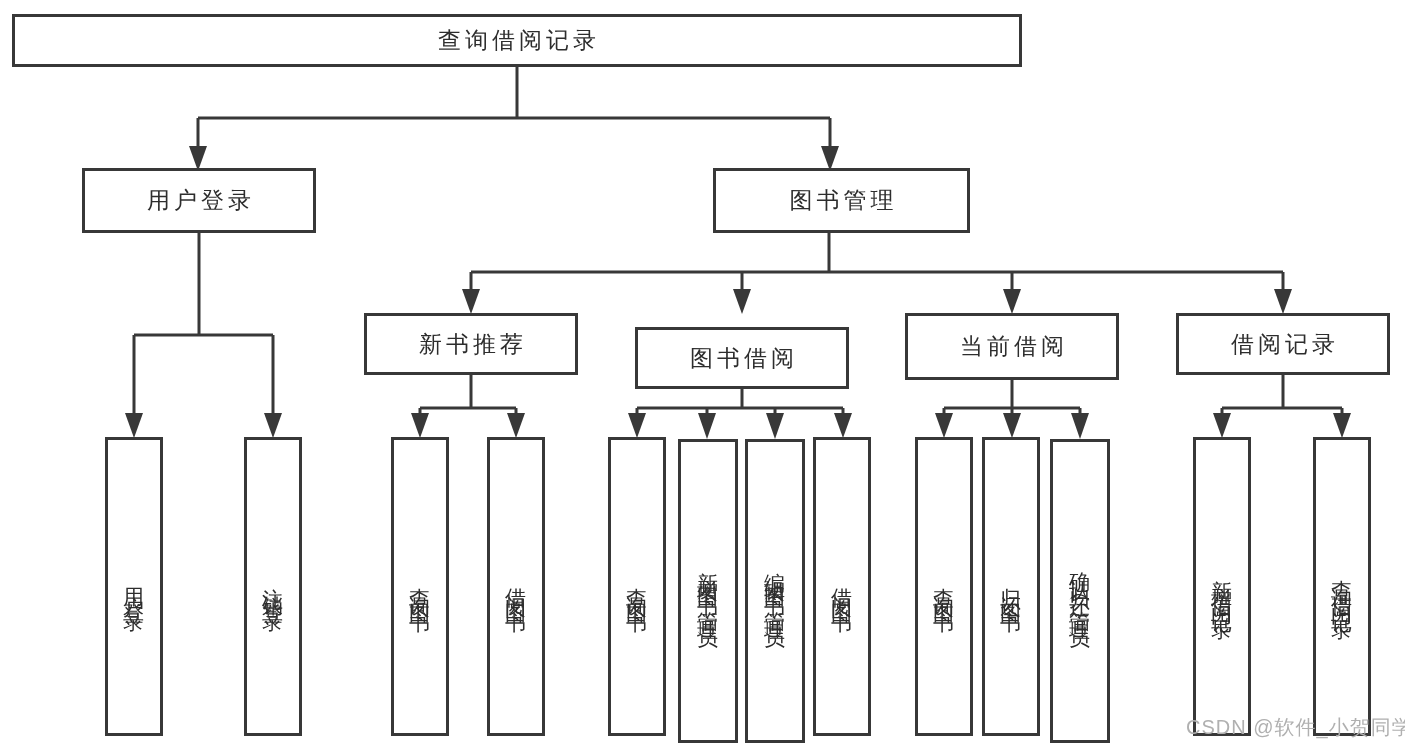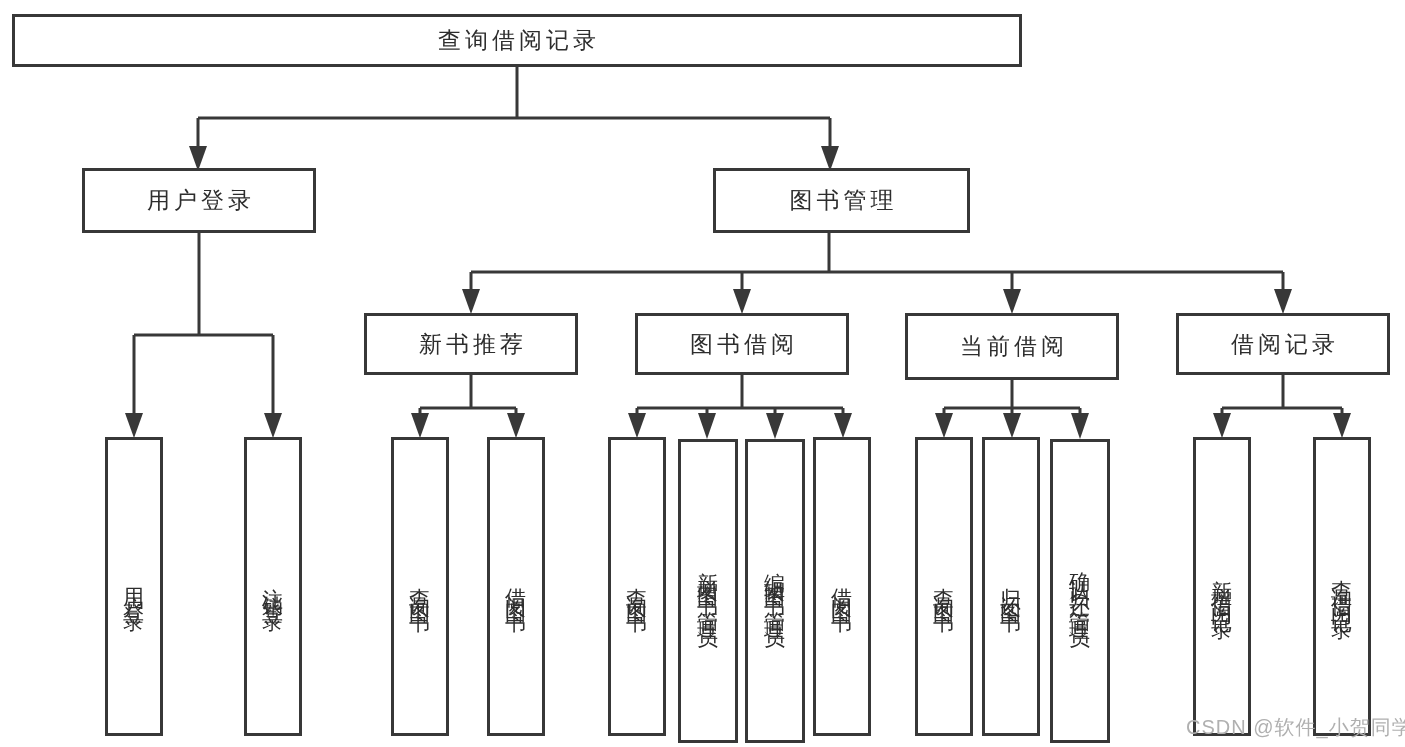--- a/index.html
+++ b/index.html
@@ -89,21 +89,21 @@
   <div class="node hnode" style="left:82px; top:168px; width:234px; height:65px;">
     <span class="lbl">用户登录</span>
   </div>
   <div class="node hnode" style="left:713px; top:168px; width:257px; height:65px;">
     <span class="lbl">图书管理</span>
   </div>
 
   <div class="node hnode" style="left:364px; top:313px; width:214px; height:62px;">
     <span class="lbl">新书推荐</span>
   </div>
-  <div class="node hnode" style="left:635px; top:313px; width:214px; height:62px;">
+  <div class="node hnode" style="left:635px; top:327px; width:214px; height:62px;">
     <span class="lbl">图书借阅</span>
   </div>
   <div class="node hnode" style="left:905px; top:313px; width:214px; height:67px;">
     <span class="lbl">当前借阅</span>
   </div>
   <div class="node hnode" style="left:1176px; top:313px; width:214px; height:62px;">
     <span class="lbl">借阅记录</span>
   </div>
 
   <div class="node vnode" style="left:105px; top:437px; width:58px; height:299px;">

